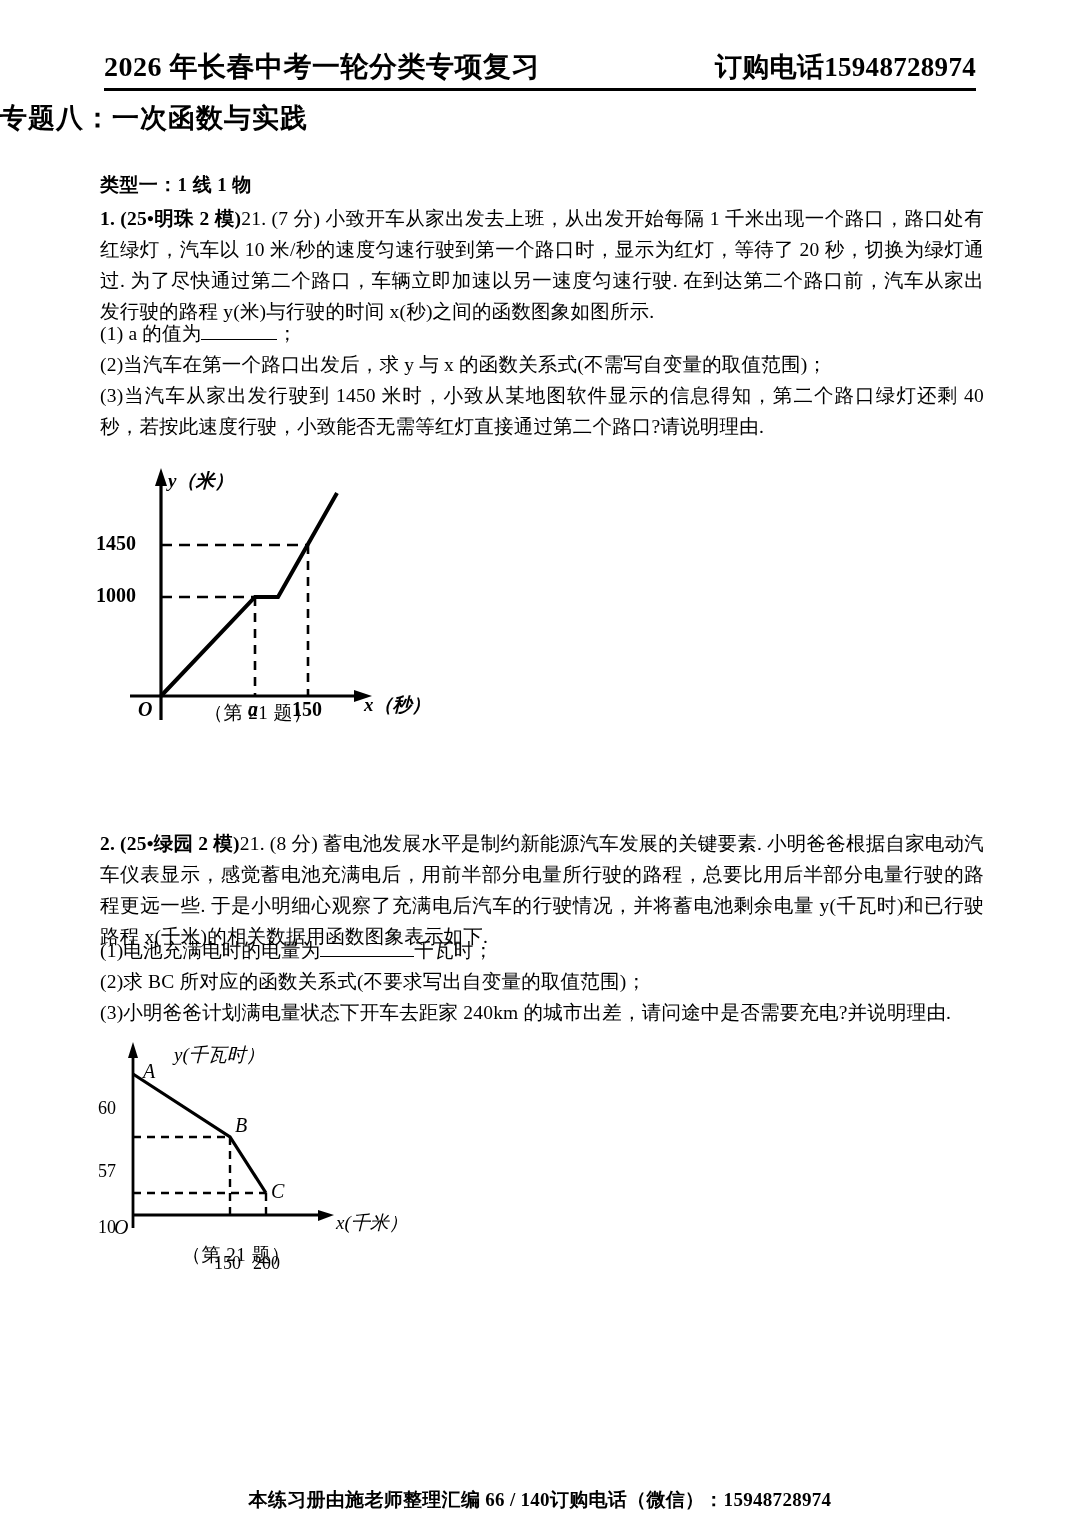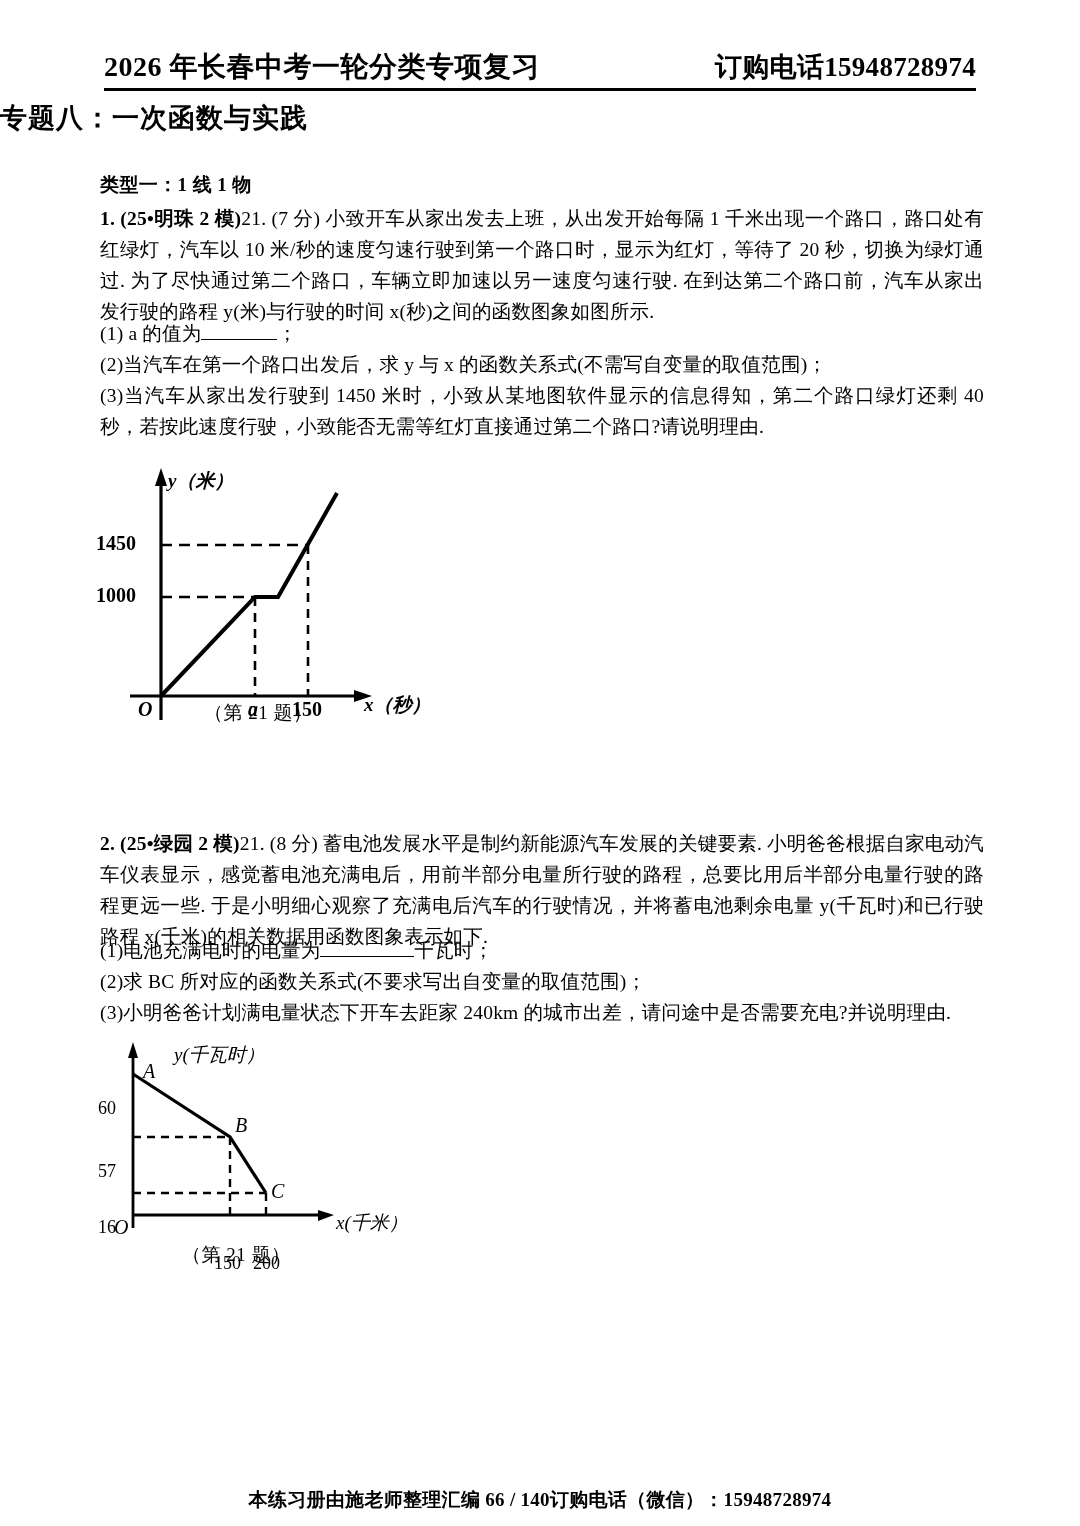--- a/index.html
+++ b/index.html
@@ -226,21 +226,21 @@
 
       <polyline points="37,42 134,105 170,161" fill="none" stroke="#000" stroke-width="3.2" stroke-linejoin="miter"></polyline>
     </svg>
 
     <span class="axis-label italic" style="left:42px; top:10px;margin-left:36px;">y(千瓦时）</span>
     <span class="axis-label italic" style="left:240px; top:178px;">x(千米）</span>
     <span class="tick-label italic" style="left:18px; top:184px;">O</span>
 
     <span class="tick-label small" style="left:2px; top:30px;">60</span>
     <span class="tick-label small" style="left:2px; top:93px;">57</span>
-    <span class="tick-label small" style="left:2px; top:149px;">16</span>
+    <span class="tick-label small" style="left:2px; top:149px;">10</span>
 
     <span class="tick-label small" style="left:118px; top:185px;">150</span>
     <span class="tick-label small" style="left:157px; top:185px;">200</span>
 
     <span class="tick-label italic" style="left:47px; top:28px;">A</span>
     <span class="tick-label italic" style="left:139px; top:82px;">B</span>
     <span class="tick-label italic" style="left:175px; top:148px;">C</span>
   </div>
   <div class="fig-caption fig2-caption">（第 21 题）</div>
 

